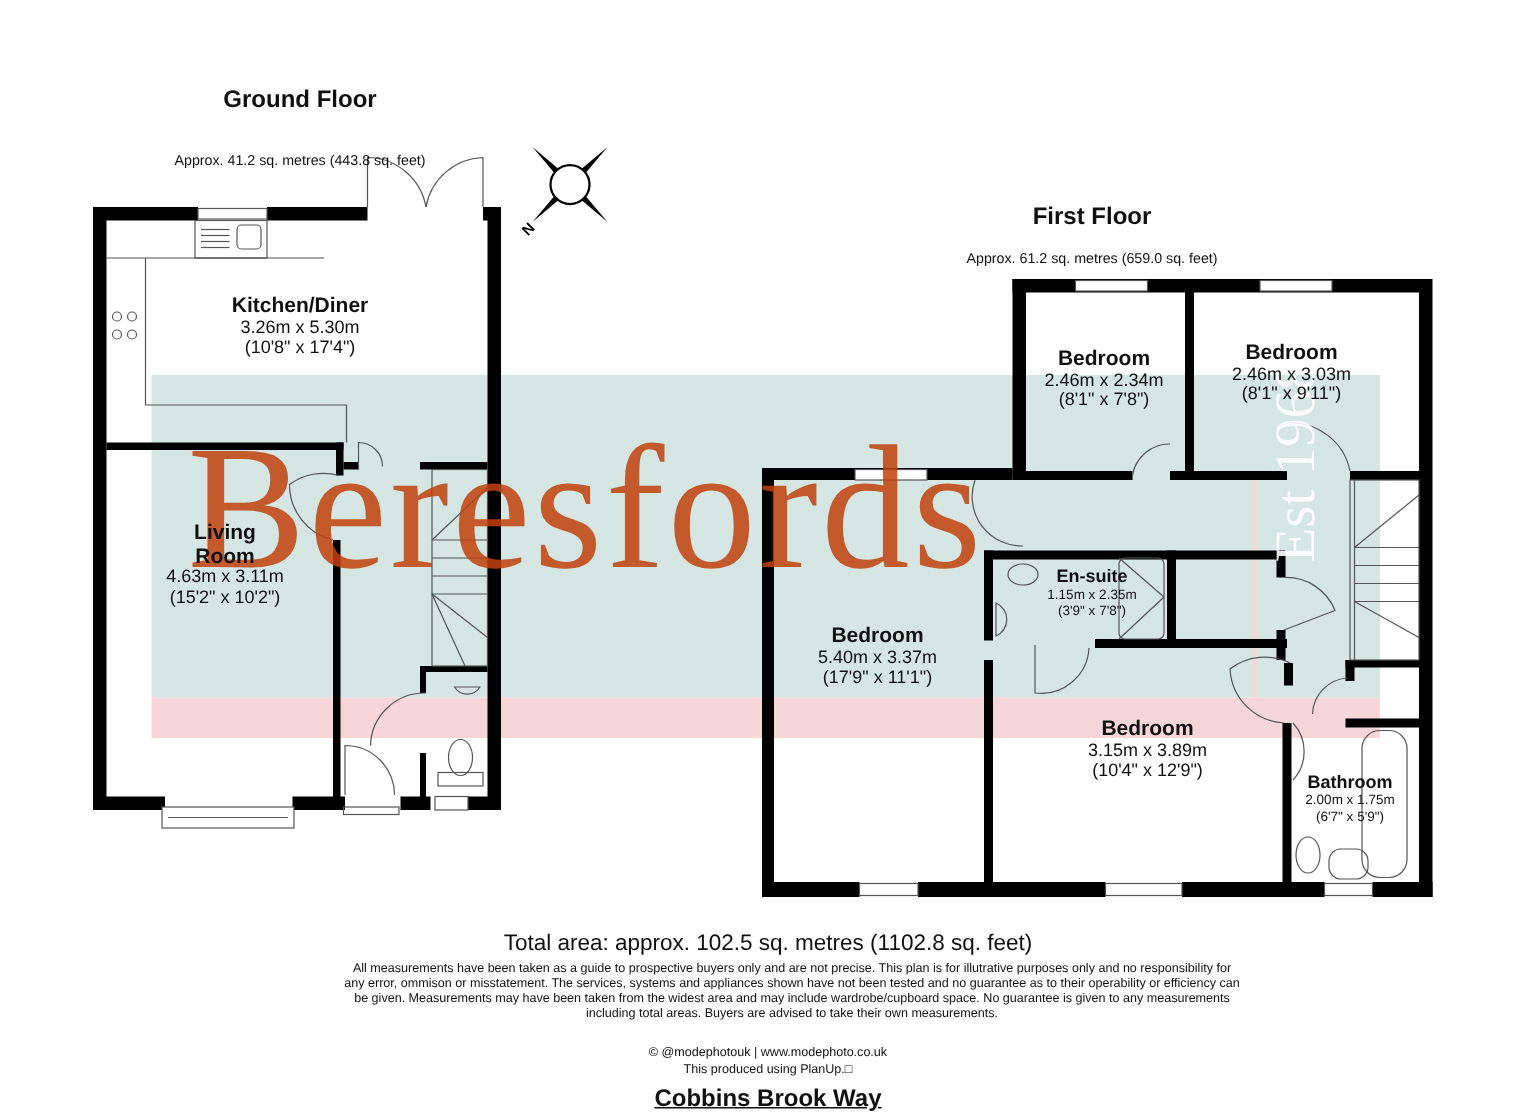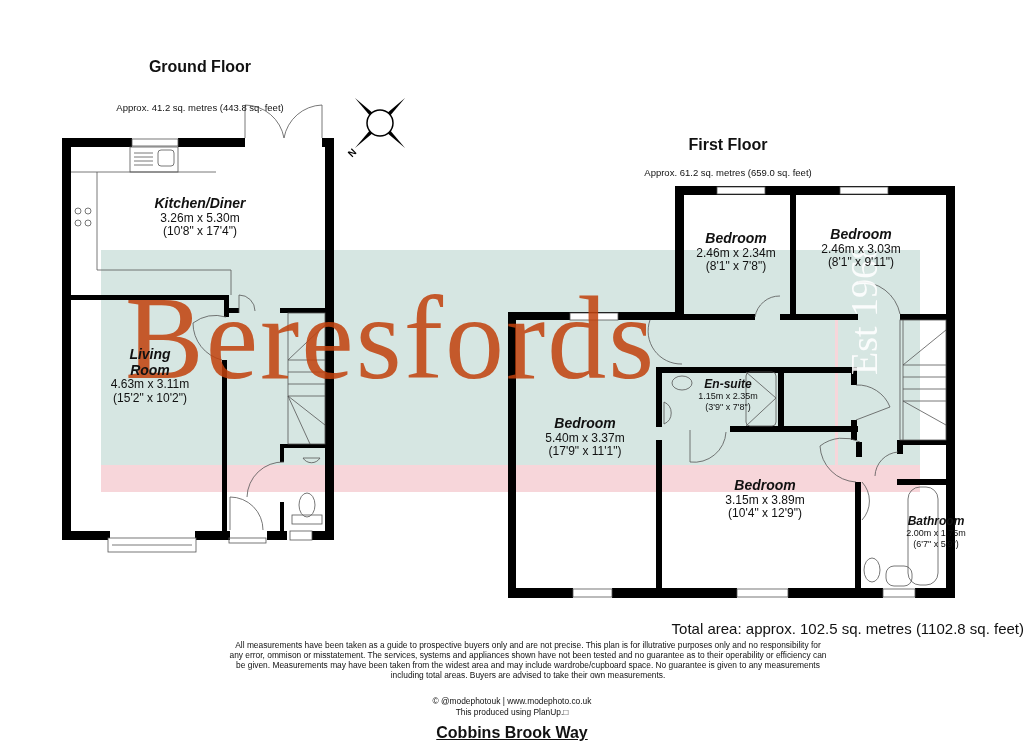--- a/index.html
+++ b/index.html
@@ -1,26 +1,26 @@
 <!DOCTYPE html>
 <html><head>
 <meta charset="utf-8">
 <style>
   html,body{margin:0;padding:0;background:#fff;}
   body{width:1024px;height:744px;position:relative;overflow:hidden;font-family:"Liberation Sans",sans-serif;color:#111;}
   .abs{position:absolute;}
   .floor-title{font-weight:bold;font-size:16px;text-align:center;}
   .floor-sub{font-size:9.5px;text-align:center;margin-top:23px;}
   .room-label{text-align:center;line-height:1.12;}
-  .room-name{font-weight:bold;font-size:14px;display:block;font-style:italic;}
+  .room-name{font-weight:bold;font-size:14px;display:block;}
   .room-dim{font-size:12px;display:block;}
   .room-label.small .room-name{font-size:12px;}
   .room-label.small .room-dim{font-size:9px;}
   svg{position:absolute;left:0;top:0;}
-  .total{font-size:15px;text-align:right;width:100%;}
+  .total{font-size:15px;text-align:center;width:100%;}
   .disclaimer{font-size:8.4px;line-height:1.2;text-align:center;width:600px;left:212px;margin-left:16px;}
   .credit{font-size:8.4px;text-align:center;width:300px;left:362px;line-height:1.25;}
   .address{font-weight:bold;font-size:16px;text-align:center;width:300px;left:362px;}
 </style>
 </head>
 <body>
 
 <div class="abs" style="left:101px;top:250px;width:819px;height:215px;background:#d6e6e2;"></div>
 <div class="abs" style="left:101px;top:465px;width:819px;height:27px;background:#f7d6da;"></div>
 <div class="abs" style="left:835px;top:315px;width:3px;height:150px;background:#f7d6da;"></div>
@@ -215,21 +215,21 @@
 <div class="abs room-label" style="left:525px;top:416px;width:120px;">
   <span class="room-name">Bedroom</span>
   <span class="room-dim">5.40m x 3.37m</span>
   <span class="room-dim">(17'9" x 11'1")</span>
 </div>
 <div class="abs room-label" style="left:705px;top:478px;width:120px;">
   <span class="room-name">Bedroom</span>
   <span class="room-dim">3.15m x 3.89m</span>
   <span class="room-dim">(10'4" x 12'9")</span>
 </div>
-<div class="abs room-label small" style="left:896px;top:515px;width:80px;">
+<div class="abs room-label small" style="left:860px;top:515px;width:80px;">
   <span class="room-name">Bathroom</span>
   <span class="room-dim">2.00m x 1.75m</span>
   <span class="room-dim">(6'7" x 5'9")</span>
 </div>
 
 <div class="abs total" style="left:0;top:620px;">Total area: approx. 102.5 sq. metres (1102.8 sq. feet)</div>
 <div class="abs disclaimer" style="top:640px;">All measurements have been taken as a guide to prospective buyers only and are not precise. This plan is for illutrative purposes only and no responsibility for any error, ommison or misstatement. The services, systems and appliances shown have not been tested and no guarantee as to their operability or efficiency can be given. Measurements may have been taken from the widest area and may include wardrobe/cupboard space. No guarantee is given to any measurements including total areas. Buyers are advised to take their own measurements.</div>
 <div class="abs credit" style="top:696px;">© @modephotouk | www.modephoto.co.uk</div>
 <div class="abs credit" style="top:707px;">This produced using PlanUp.□</div>
 <div class="abs address" style="top:724px;text-decoration:underline;">Cobbins Brook Way</div>

